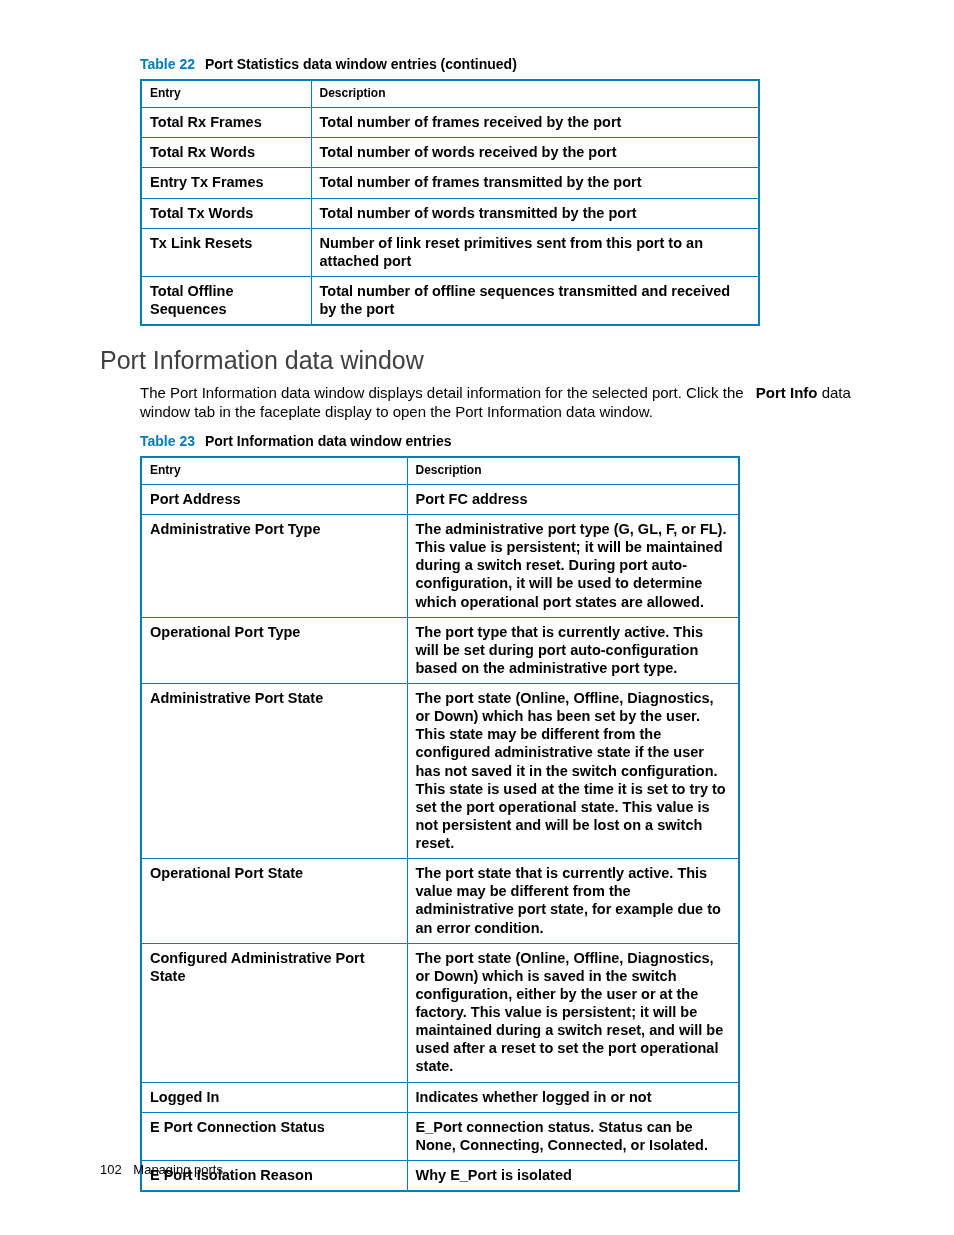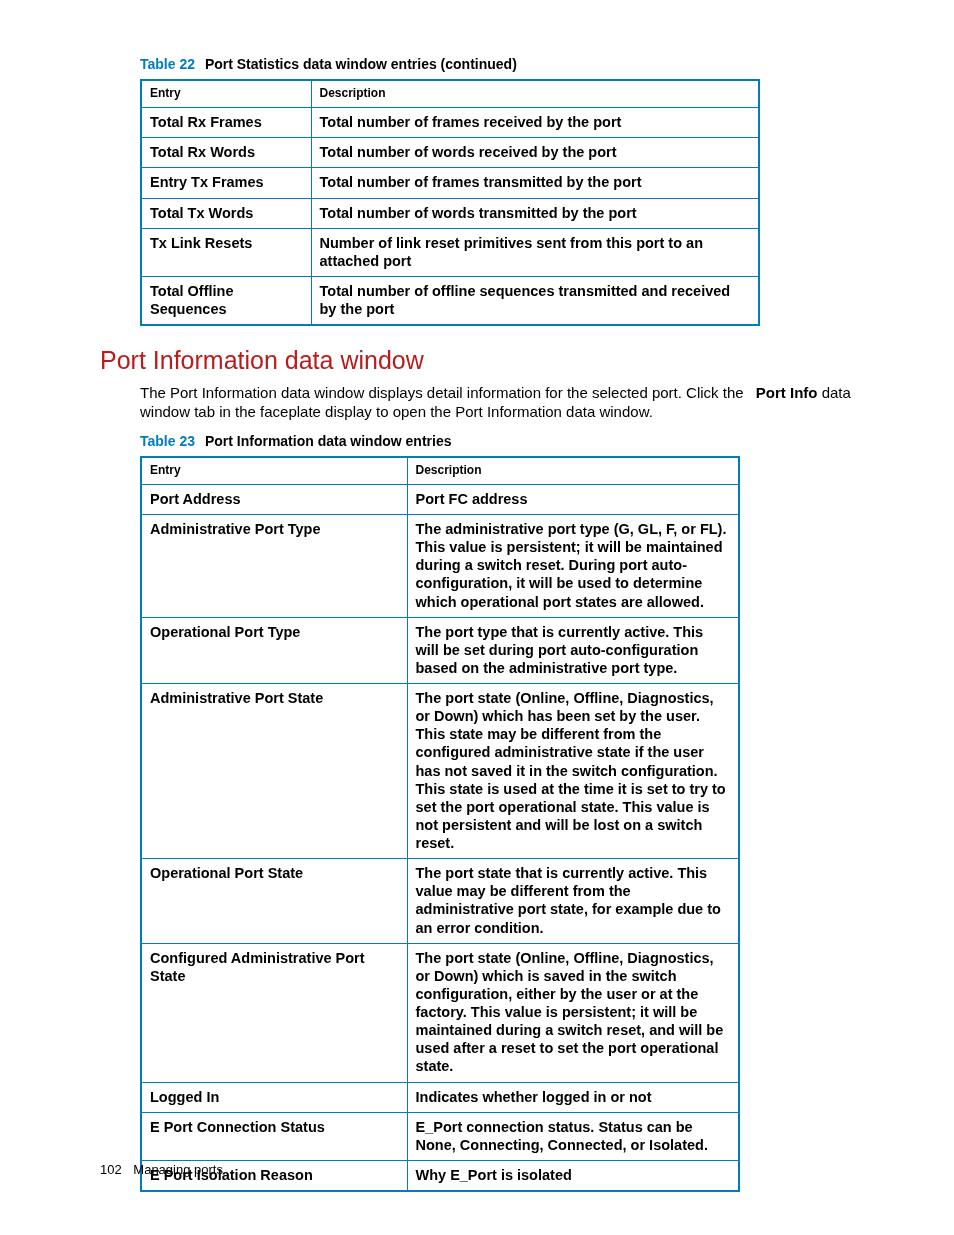--- a/index.html
+++ b/index.html
@@ -50,21 +50,21 @@
     font-weight: bold;
   }
   table.dt th {
     font-weight: bold;
     font-size: 12px;
   }
   table.dt.t22 col.c1 { width: 170px; }
   table.dt.t22 col.c2 { width: auto; }
 
   .section-heading {
-    color: #b91c1c;
+    color: #404040;
     font-weight: 300;
     font-size: 25px;
     margin: 18px 0 6px 0;
   }
   .body-text {
     margin: 0 0 10px 40px;
     width: 720px;
     font-size: 15px;
     line-height: 1.3;
   }

